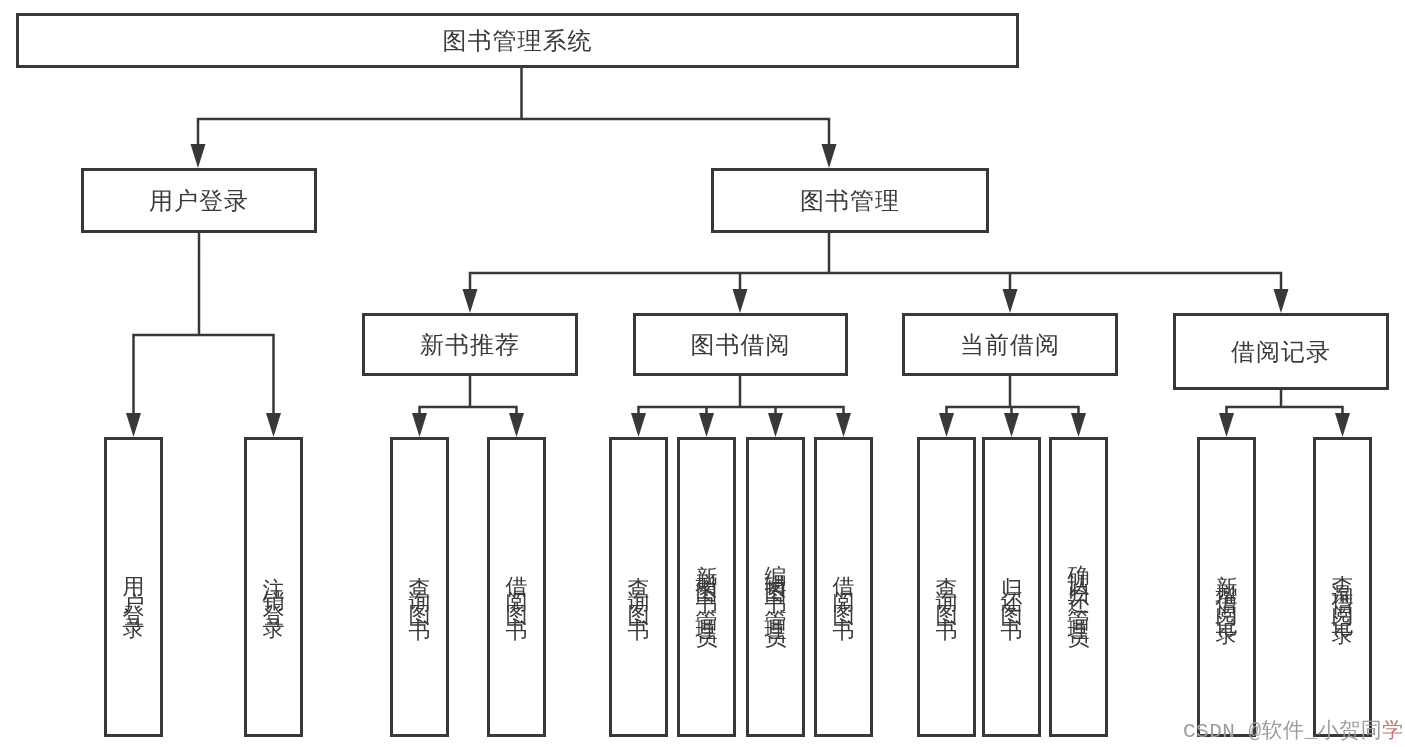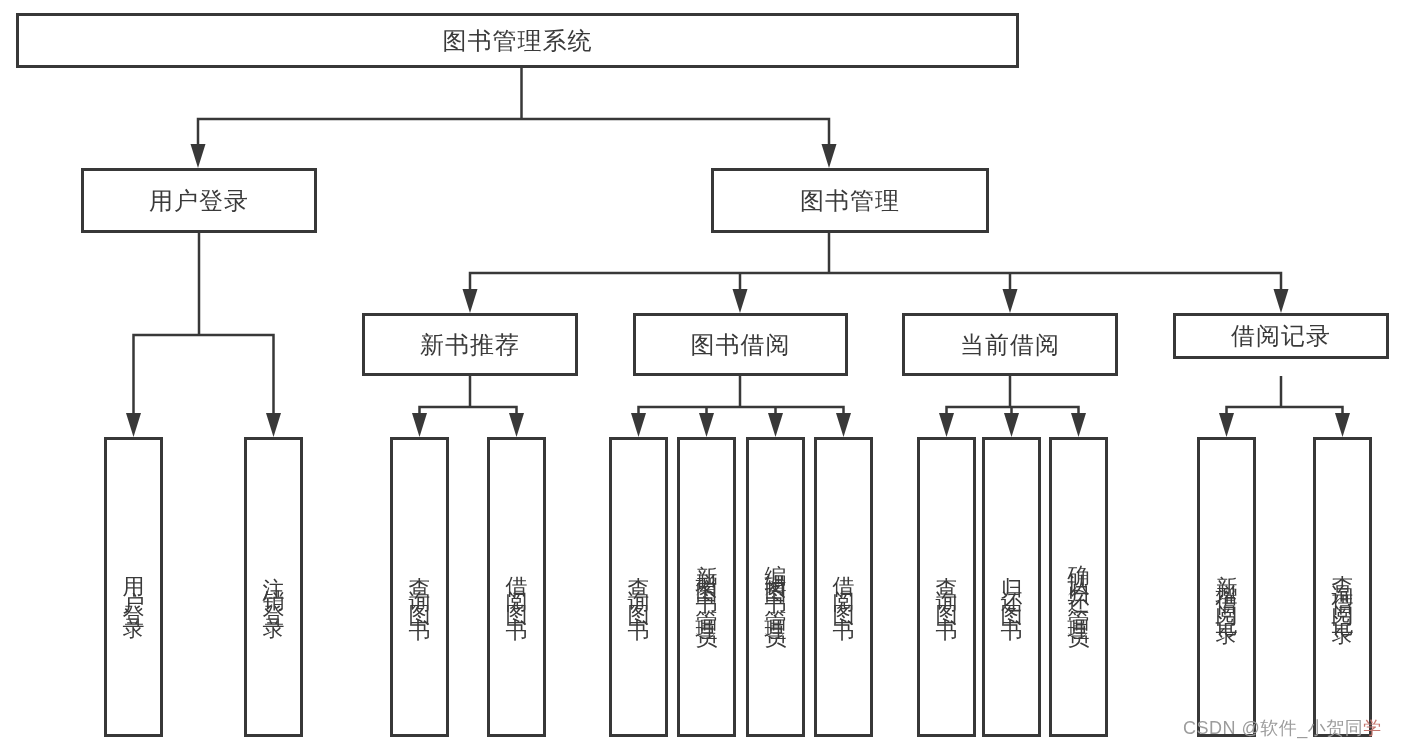--- a/index.html
+++ b/index.html
@@ -39,25 +39,26 @@
     line-height: 1;
     white-space: nowrap;
   }
   .v-short { letter-spacing: 14px; }
   .v-med   { letter-spacing: 10px; }
   .v-long  { letter-spacing: 9px;  }
   #watermark {
     position: absolute;
     left: 1183px;
     top: 716px;
-    font-size: 18px;
+    font-size: 21px;
     letter-spacing: 0.5px;
     color: #9c9c9c;
     z-index: 5;
     white-space: nowrap;
+    font-family: Liberation Mono, monospace;
   }
   #watermark .wm-accent { color: #c4766e; }
   svg path { stroke: #383838; stroke-width: 2.5; fill: none; }
   svg polygon { fill: #383838; stroke: none; }
 </style>
 </head>
 <body>
 
 <div id="canvas">
 
@@ -117,21 +118,21 @@
 
   <div class="node hnode" style="left:362px; top:313px; width:216px; height:63px;">
     <span>新书推荐</span>
   </div>
   <div class="node hnode" style="left:633px; top:313px; width:215px; height:63px;">
     <span>图书借阅</span>
   </div>
   <div class="node hnode" style="left:902px; top:313px; width:216px; height:63px;font-family:Liberation Serif, serif;">
     <span>当前借阅</span>
   </div>
-  <div class="node hnode" style="left:1173px; top:313px; width:216px; height:46px;">
+  <div class="node hnode" style="left:1173px; top:313px; width:216px; height:77px;">
     <span>借阅记录</span>
   </div>
 
   <div class="node vnode" style="left:104px;">
     <span class="v-short">用户登录</span>
   </div>
   <div class="node vnode" style="left:244px;">
     <span class="v-short">注销登录</span>
   </div>
 

